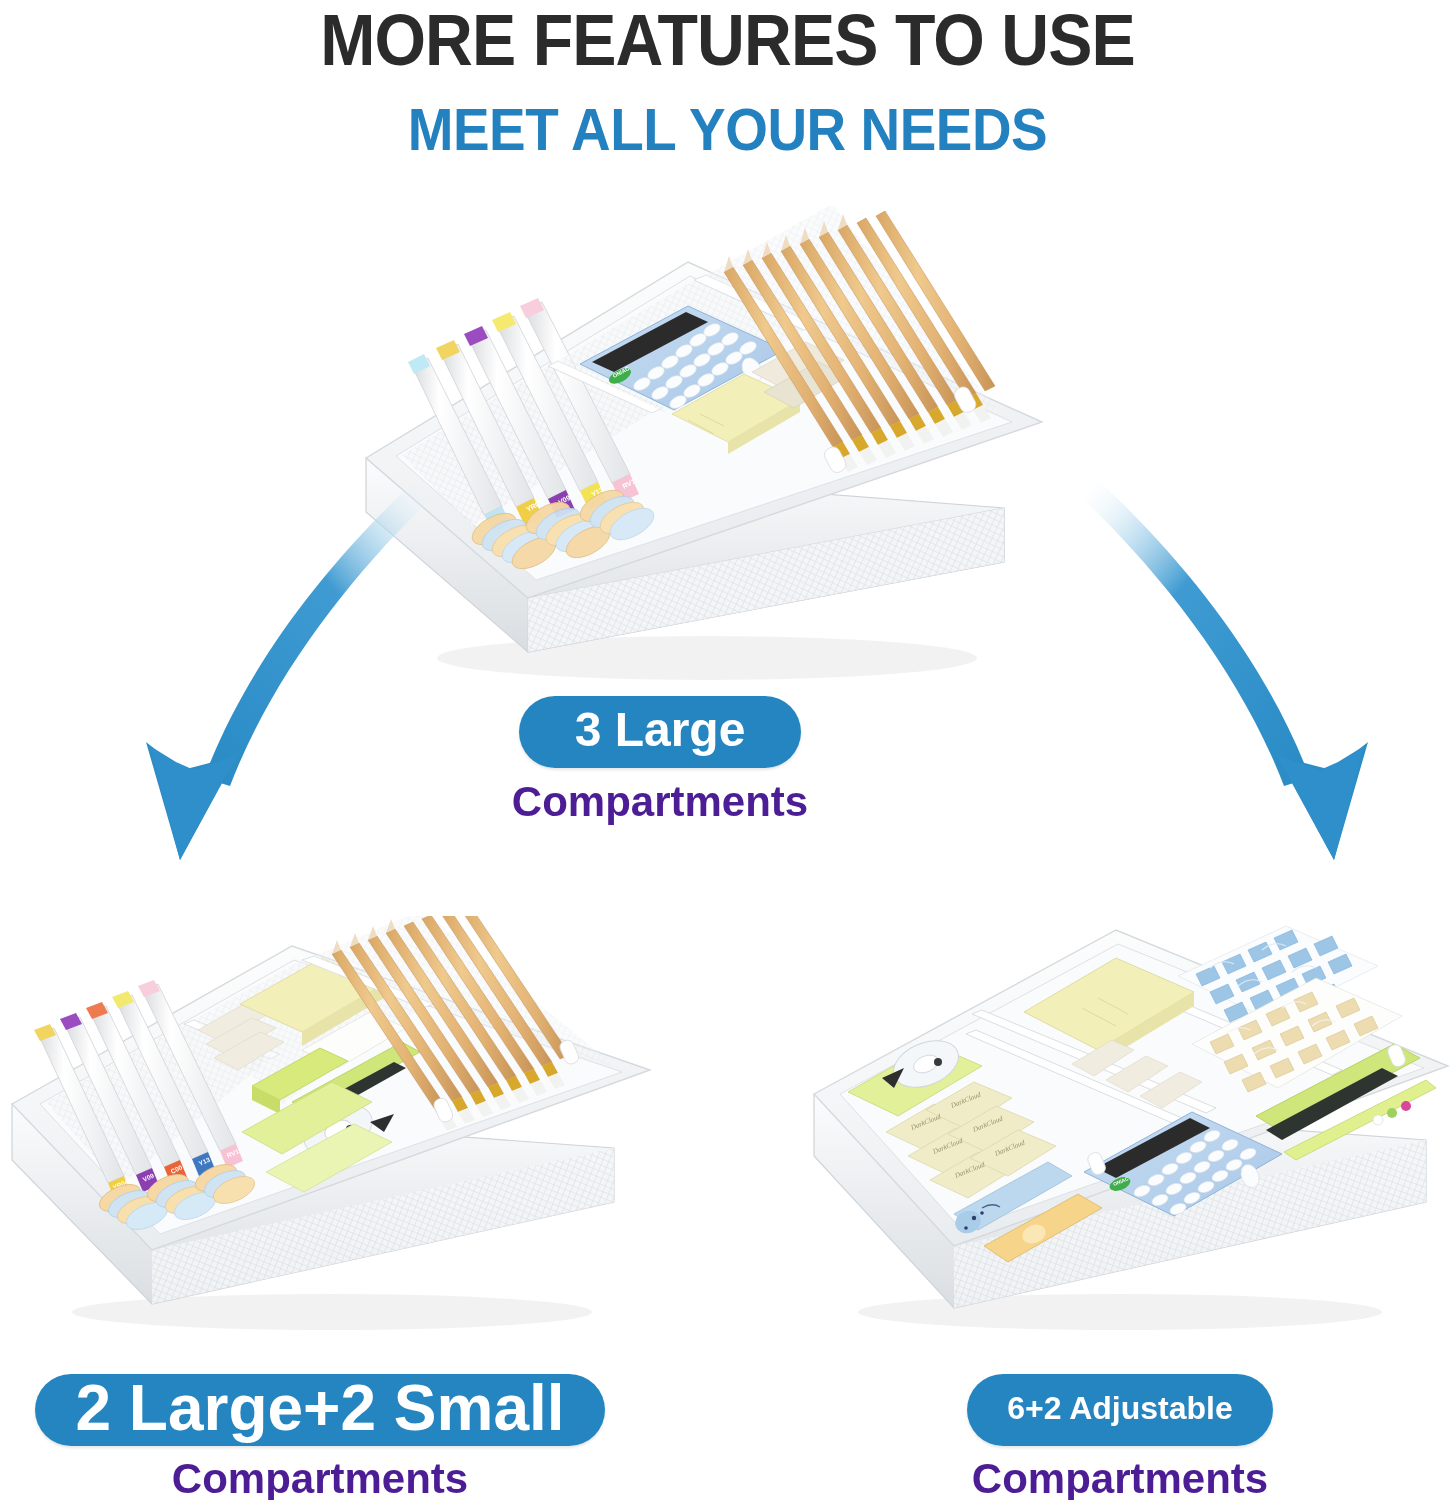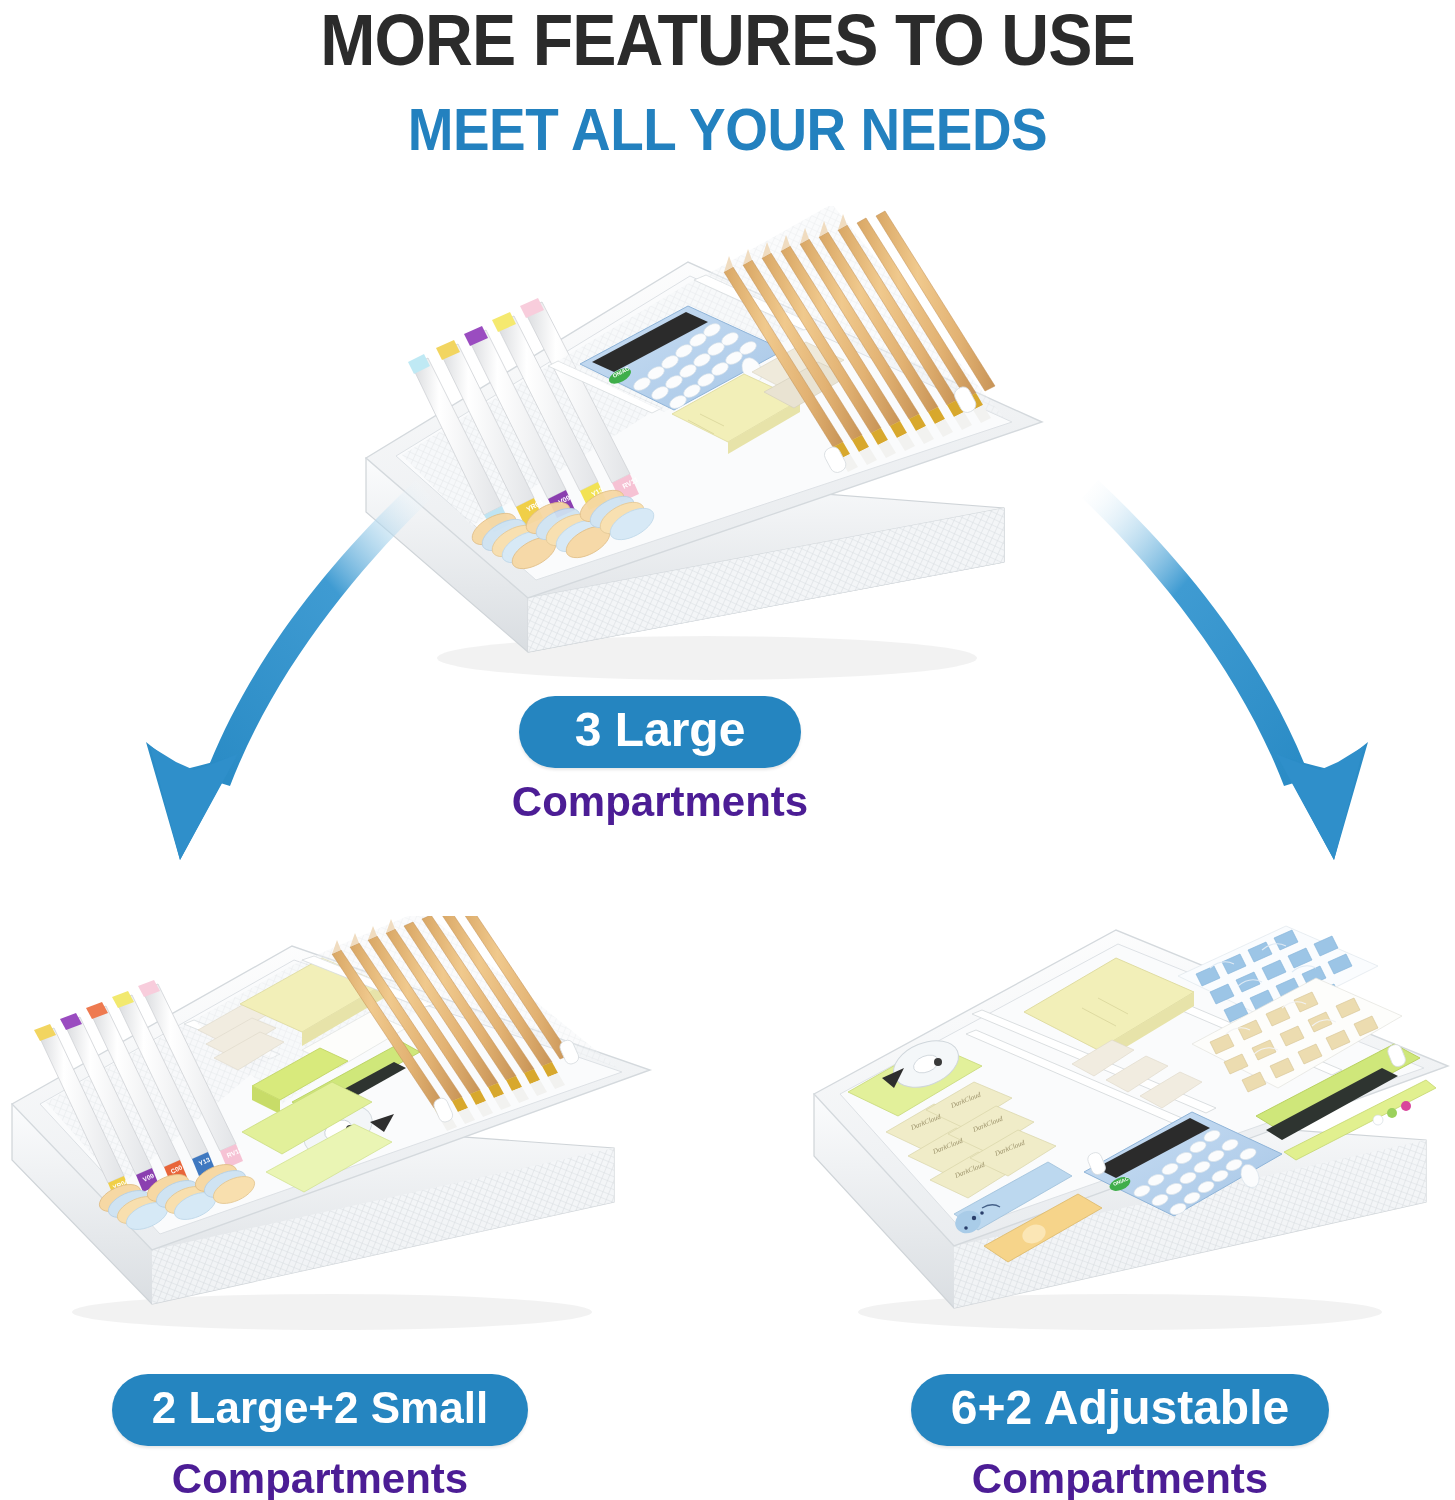--- a/index.html
+++ b/index.html
@@ -54,25 +54,25 @@
     font-weight: 700;
     font-family: "Liberation Sans Narrow", "Liberation Sans", sans-serif;
     white-space: nowrap;
   }
 
   #badge-top { top: 696px; left: 0; width: 1320px; }
   #badge-top .pill { font-size: 48px; line-height: 58px; padding: 5px 56px 9px; }
   #badge-top .pill-caption { font-size: 42px; line-height: 56px; margin-top: 6px; }
 
   #badge-left { top: 1374px; left: 0; width: 640px; }
-  #badge-left .pill { font-size: 44px; line-height: 58px; padding: 5px 40px 9px; }
+  #badge-left .pill { font-size: 64px; line-height: 58px; padding: 5px 40px 9px; }
   #badge-left .pill-caption { font-size: 42px; line-height: 56px; margin-top: 5px; }
 
   #badge-right { top: 1374px; left: 800px; width: 640px; }
-  #badge-right .pill { font-size: 48px; line-height: 58px; padding: 5px 40px 9px; }
+  #badge-right .pill { font-size: 32px; line-height: 58px; padding: 5px 40px 9px; }
   #badge-right .pill-caption { font-size: 42px; line-height: 56px; margin-top: 5px; }
 
   
   .arrow-svg { position: absolute; pointer-events: none; }
   #arrow-left-wrap  { left: 120px;  top: 470px; width: 420px; height: 400px; }
   #arrow-right-wrap { left: 1020px; top: 470px; width: 400px; height: 400px; }
 
   
   .photo { position: absolute; }
   #photo-top    { left: 352px; top: 206px; width: 710px; height: 490px; }

